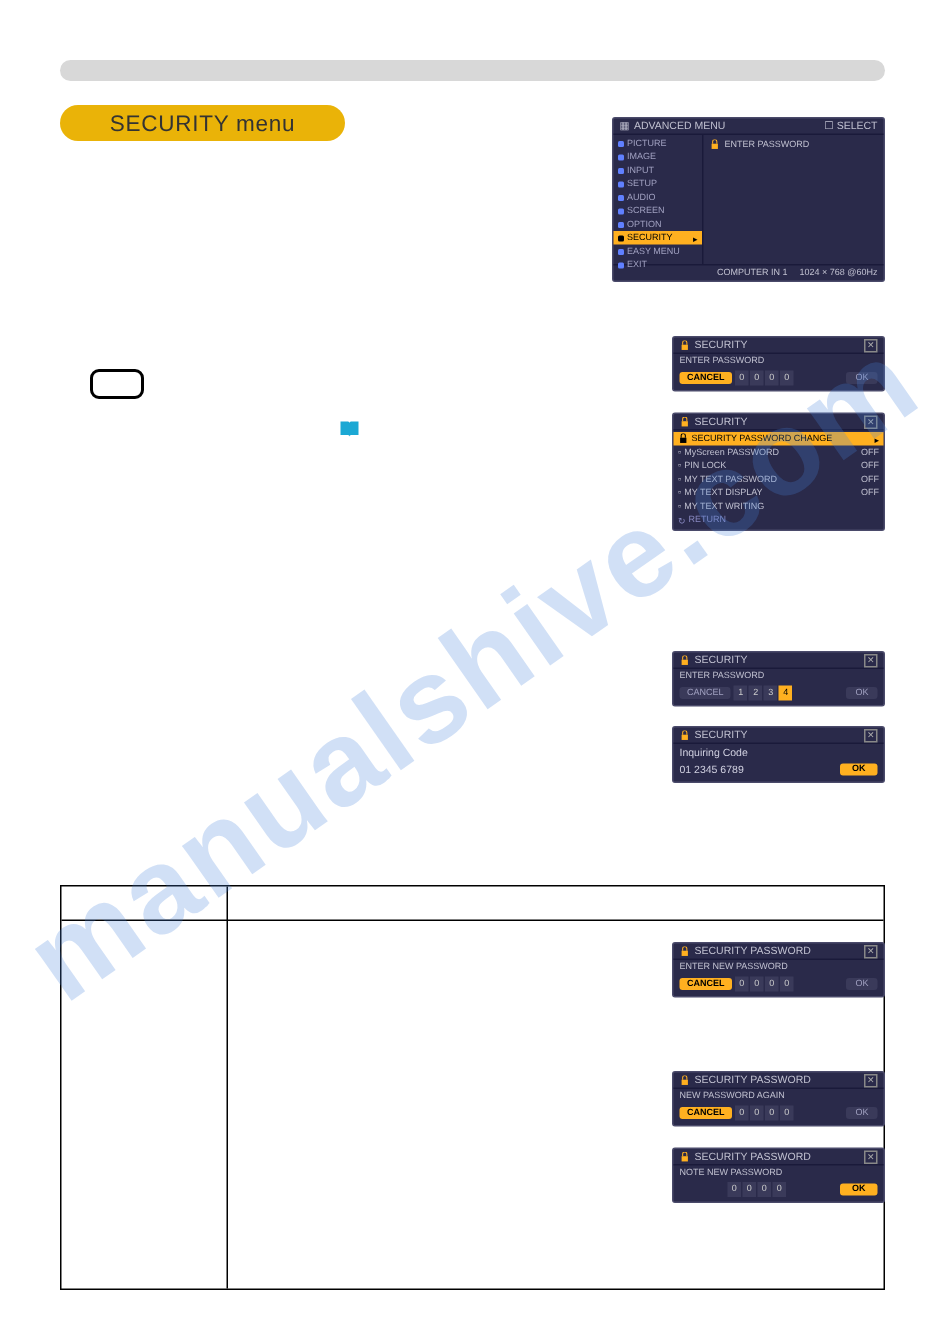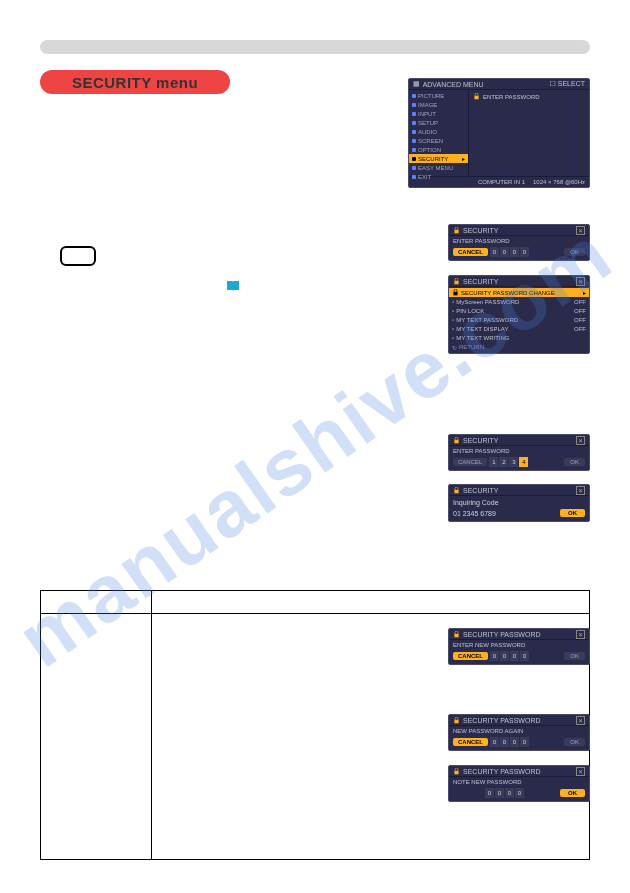--- a/index.html
+++ b/index.html
@@ -33,27 +33,27 @@
     height: 14px;
     background: #d8d8d8;
     border-radius: 7px;
   }
   .section-title {
     position: absolute;
     top: 70px;
     left: 40px;
     width: 190px;
     height: 24px;
-    background: #ef4444;
+    background: #eab308;
     border-radius: 12px;
     display: flex;
     align-items: center;
     justify-content: center;
     font-size: 15px;
-    font-weight: bold;
+    font-weight: normal;
     color: #333;
     letter-spacing: 0.5px;
   }
   .small-box {
     position: absolute;
     top: 246px;
     left: 60px;
     width: 36px;
     height: 20px;
     border: 2px solid #000;

